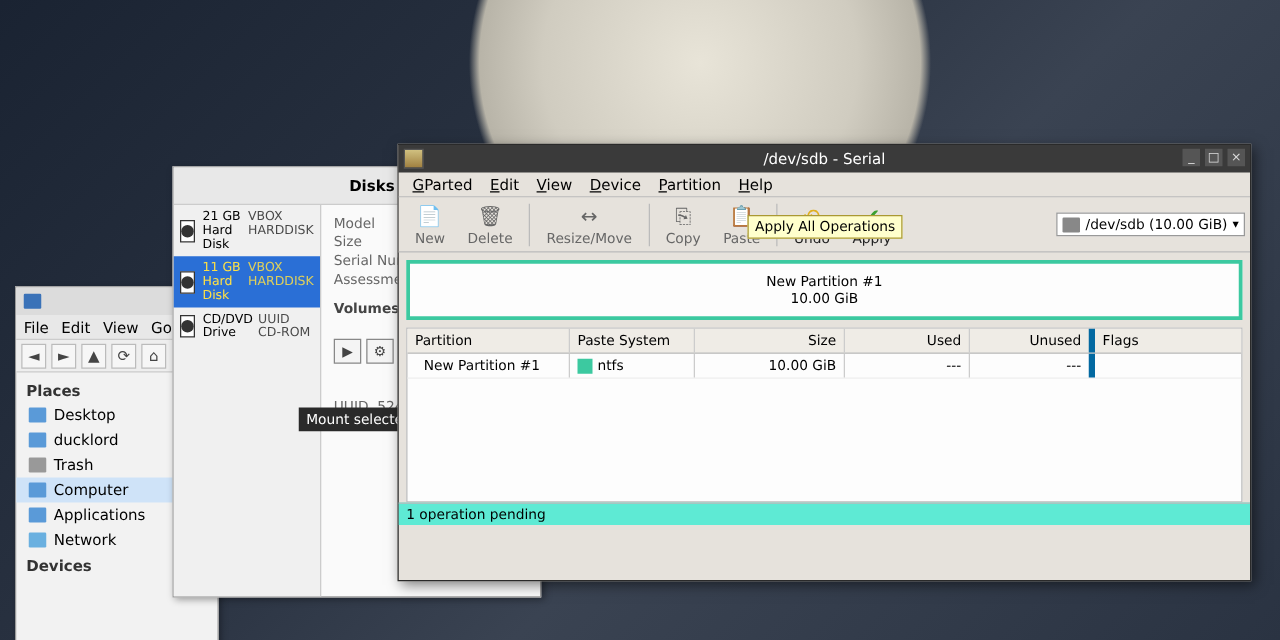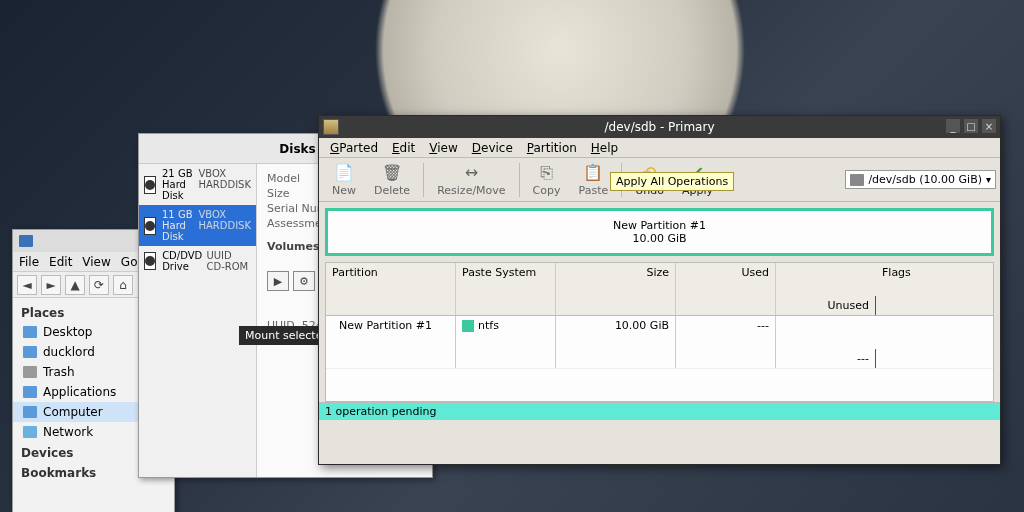--- a/index.html
+++ b/index.html
@@ -50,21 +50,21 @@
     position: absolute; left: 138px; top: 133px; width: 295px; height: 345px;
     background:#fafafa; border:1px solid #9a9a9a; box-shadow: 2px 2px 6px rgba(0,0,0,.4);
   }
   .dk-title { height:30px; background:#e8e8e8; border-bottom:1px solid #ccc; display:flex; align-items:center; justify-content:center; position:relative;}
   .dk-title .t { font-weight:bold;margin-left:24px; }
   .dk-title .burger { position:absolute; right:6px; top:4px; width:22px; height:22px; border:1px solid #bbb; background:#f4f4f4; display:flex; flex-direction:column; justify-content:center; gap:3px; padding:4px;}
   .dk-title .burger div { height:2px; background:#555;}
   .dk-body { display:flex; height:calc(100% - 30px);}
   .dk-list { width:118px; background:#f0f0f0; border-right:1px solid #ccc;}
   .dk-row { display:flex; gap:6px; padding:4px 5px; align-items:center;}
-  .dk-row.sel { background:#2a6fd6; color:#e5e5e5;align-items:center;}
+  .dk-row.sel { background:#2a6fd6; color:#fde047;align-items:center;}
   .dk-row .dico { width:18px; height:18px; background:#fff; border:1px solid #333; display:flex; align-items:center; justify-content:center;}
   .dk-row .dico::after { content:""; width:10px; height:10px; background:#333; border-radius:50%;}
   .dk-row .txts { display:flex; flex-direction:row; font-size:10px; line-height:1.1;}
   .dk-detail { flex:1; padding:6px 10px; font-size:11px; color:#444;}
   .dk-detail .lbl { color:#666; margin:2px 0;}
   .dk-vol { margin-top:10px;}
   .dk-actions { display:flex; gap:4px; margin-top:18px;}
   .dk-actions .a { width:22px; height:20px; border:1px solid #888; background:#f4f4f4; display:flex; align-items:center; justify-content:center;}
   .dk-tooltip { position:absolute; left:100px; top:192px; background:#2a2a2a; color:#fff; font-size:11px; padding:3px 6px; white-space:nowrap;}
 
@@ -81,30 +81,30 @@
   .gp-menu span { padding:2px 5px;}
   .gp-menu span u { text-decoration: underline; }
   .gp-tb { height:44px; background:#e6e2dc; border-bottom:1px solid #bbb; display:flex; align-items:center; padding:0 4px; gap:0;}
   .gp-tb .tbtn { display:flex; flex-direction:column; align-items:center; justify-content:center; padding:2px 8px; font-size:11px; color:#666; border:1px solid transparent; gap:1px; min-width:40px;}
   .gp-tb .tbtn.enabled { color:#222;}
   .gp-tb .tbtn .tico { width:20px; height:20px; display:flex; align-items:center; justify-content:center; font-size:16px;}
   .gp-tb .sep { width:1px; height:34px; background:#bbb; margin:0 4px;}
   .gp-tb .dev { margin-left:auto; display:flex; align-items:center; gap:4px; border:1px solid #999; background:#fff; padding:2px 4px; font-size:11px;}
   .gp-tb .dev .hdico { width:14px; height:12px; background:#888; border-radius:1px;}
   .gp-tb .dev .arrow { font-size:10px;}
-  .gp-tooltip2 { background:#ffffcc; border:1px solid #aa9933; padding:2px 5px; font-size:11px; position:absolute; left:291px; top:56px; z-index:5;}
+  .gp-tooltip2 { background:#ffffcc; border:1px solid #aa9933; padding:2px 5px; font-size:11px; position:absolute; left:279px; top:56px; z-index:5;}
   .gp-graph { margin:6px; height:48px; border:3px solid #3cc9a0; background:#fdfdfd; display:flex; align-items:center; justify-content:center; flex-direction:column; font-size:11px;}
   .gp-table { margin:0 6px; background:#fdfdfd; border:1px solid #bbb; height:140px;}
   .gp-th { display:flex; background:#efece6; border-bottom:1px solid #bbb; font-size:11px;}
   .gp-th div, .gp-tr div { padding:3px 6px; }
   .c-part { width:130px; border-right:1px solid #ccc;}
   .c-fs { width:100px; border-right:1px solid #ccc;}
   .c-size { width:120px; border-right:1px solid #ccc; text-align:right;}
   .c-used { width:100px; border-right:1px solid #ccc; text-align:right;}
-  .c-unused { width:100px; border-right:1px solid #0369a1; text-align:right;margin-top:33px;}
+  .c-unused { width:100px; border-right:5px solid #0369a1; text-align:right;}
   .c-flags { flex:1;}
   .gp-tr { display:flex; font-size:11px; border-bottom:1px solid #eee;}
   .gp-tr .swatch { display:inline-block; width:12px; height:12px; background:#3cc9a0; vertical-align:middle; margin-right:4px;}
   .gp-ops { margin:6px; background:#fdfdfd; border:1px solid #bbb; height:38px; padding:4px 6px; font-size:11px; display:flex; align-items:center; gap:6px;}
   .gp-ops .pgico { width:14px; height:16px; border:1px solid #888; background:#fff;}
   .gp-status { height:18px; background:#5eead4; border-top:1px solid #bbb; padding:2px 6px; font-size:11px;}
   .undo-ico { color:#e0b020;}
   .apply-ico { color:#3aa030;}
 </style>
 </head>
@@ -136,34 +136,33 @@
         <span>Desktop</span>
       </div>
     <div class="fm-item">
         <div class="ico"></div>
         <span>ducklord</span>
       </div>
     <div class="fm-item">
         <div class="ico trash"></div>
         <span>Trash</span>
       </div>
+    <div class="fm-item sel">
+        <div class="ico"></div>
+        <span>Computer</span>
+      </div>
     <div class="fm-item">
         <div class="ico"></div>
         <span>Applications</span>
-      </div>
-    <div class="fm-item sel">
-        <div class="ico"></div>
-        <span>Computer</span>
       </div>
     <div class="fm-item">
         <div class="ico net"></div>
         <span>Network</span>
       </div>
     <div class="fm-hdr">Devices</div>
-    <div class="fm-hdr">Bookmarks</div>
   </div>
   <div class="fm-status">"VBOX HARDDISK: WindowShare"</div>
 </div>
 
 <div class="dk">
   <div class="dk-title">
     <span class="t">Disks</span>
     <div class="burger">
         <div></div>
         <div></div>
@@ -209,21 +208,21 @@
         <div class="lbl"><span>Contents</span>&nbsp;&nbsp;<span>NTF</span></div>
       </div>
     </div>
   </div>
   <div class="dk-tooltip">Mount selected partiti</div>
 </div>
 
 <div class="gp">
   <div class="gp-title">
     <div class="appico"></div>
-    <span>/dev/sdb - Primary</span>
+    <span>/dev/sdb - Serial</span>
     <div class="wbtns">
       <span>_</span>
       <span>□</span>
       <span>×</span>
     </div>
   </div>
   <div class="gp-menu">
     <span><u>G</u>Parted</span>
     <span><u>E</u>dit</span>
     <span><u>V</u>iew</span>

